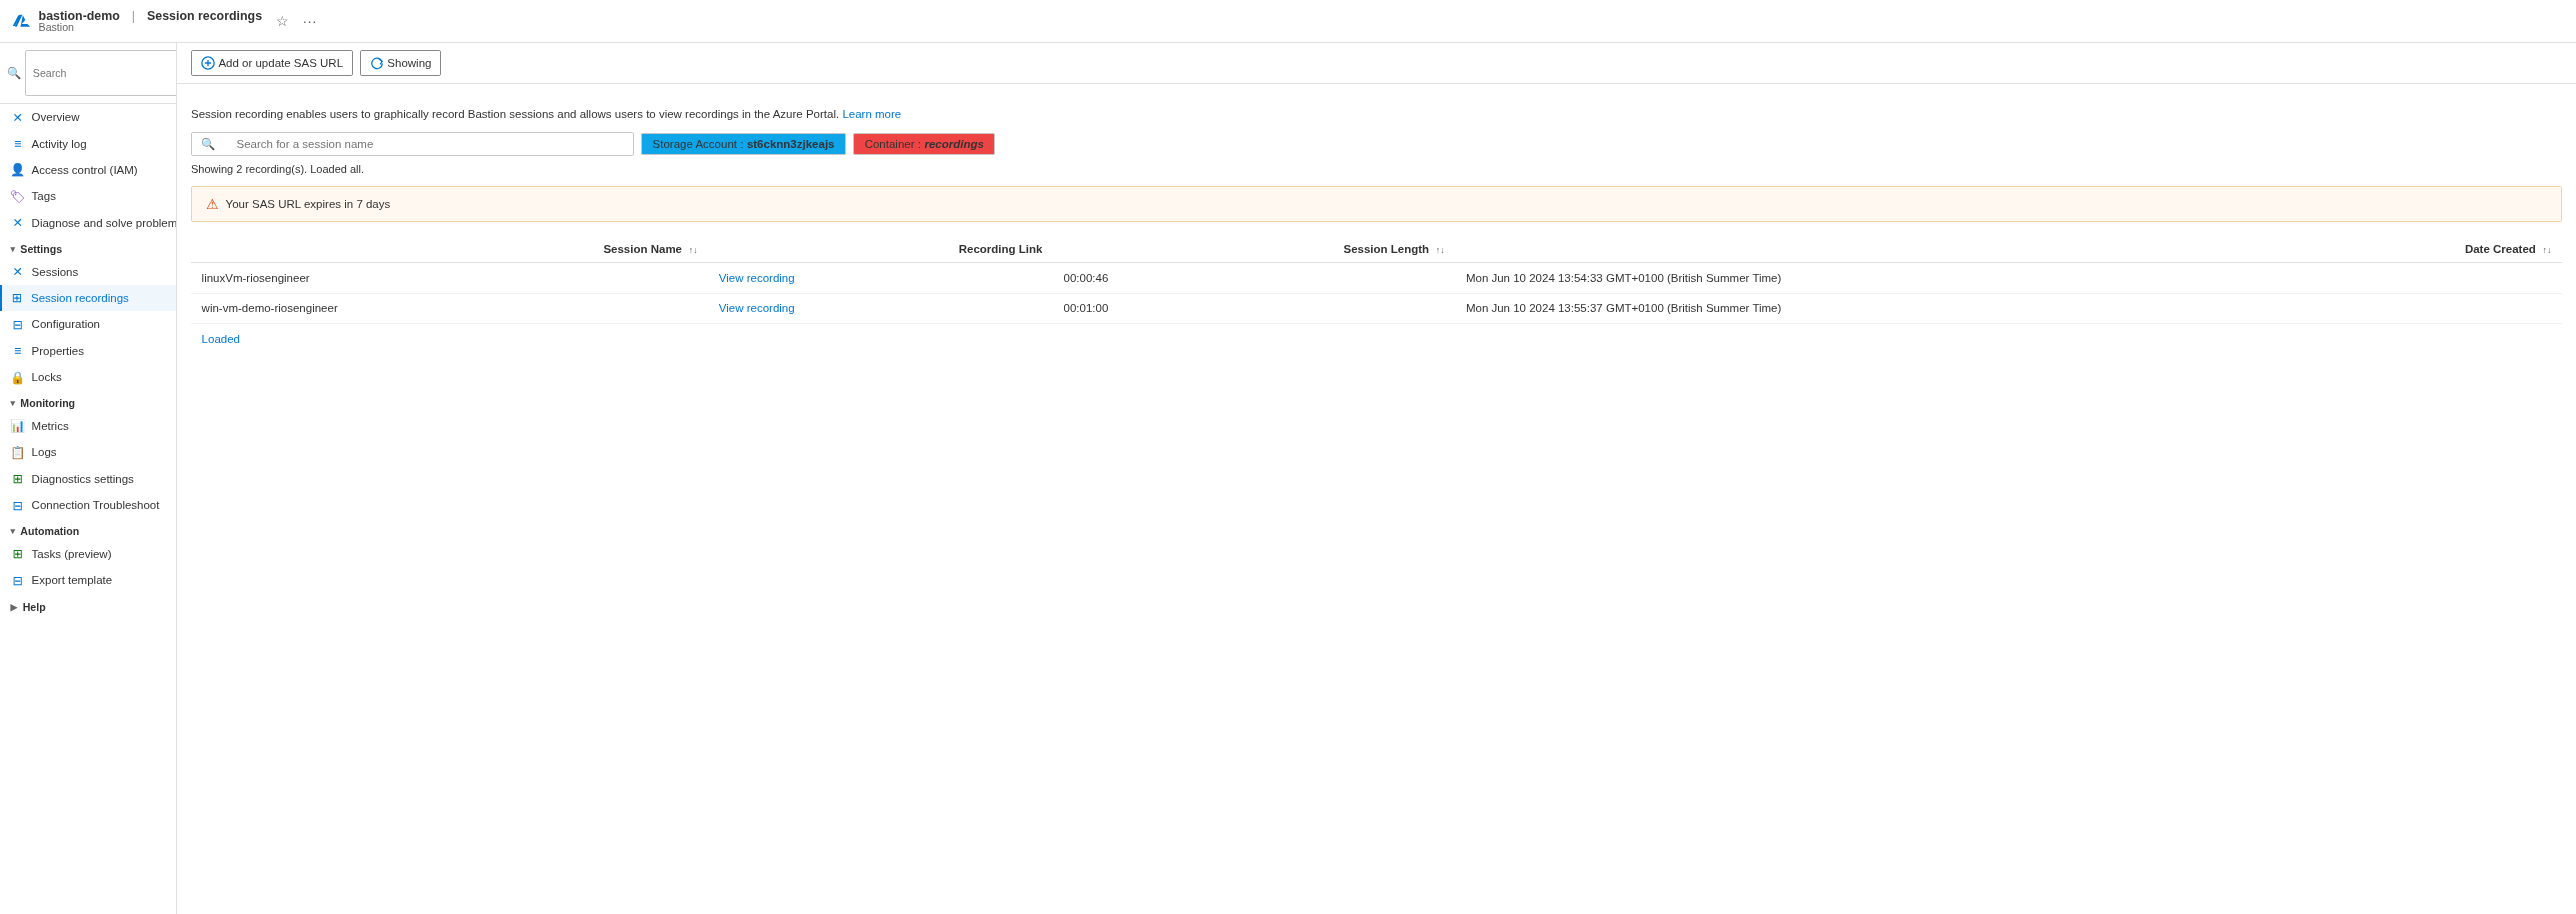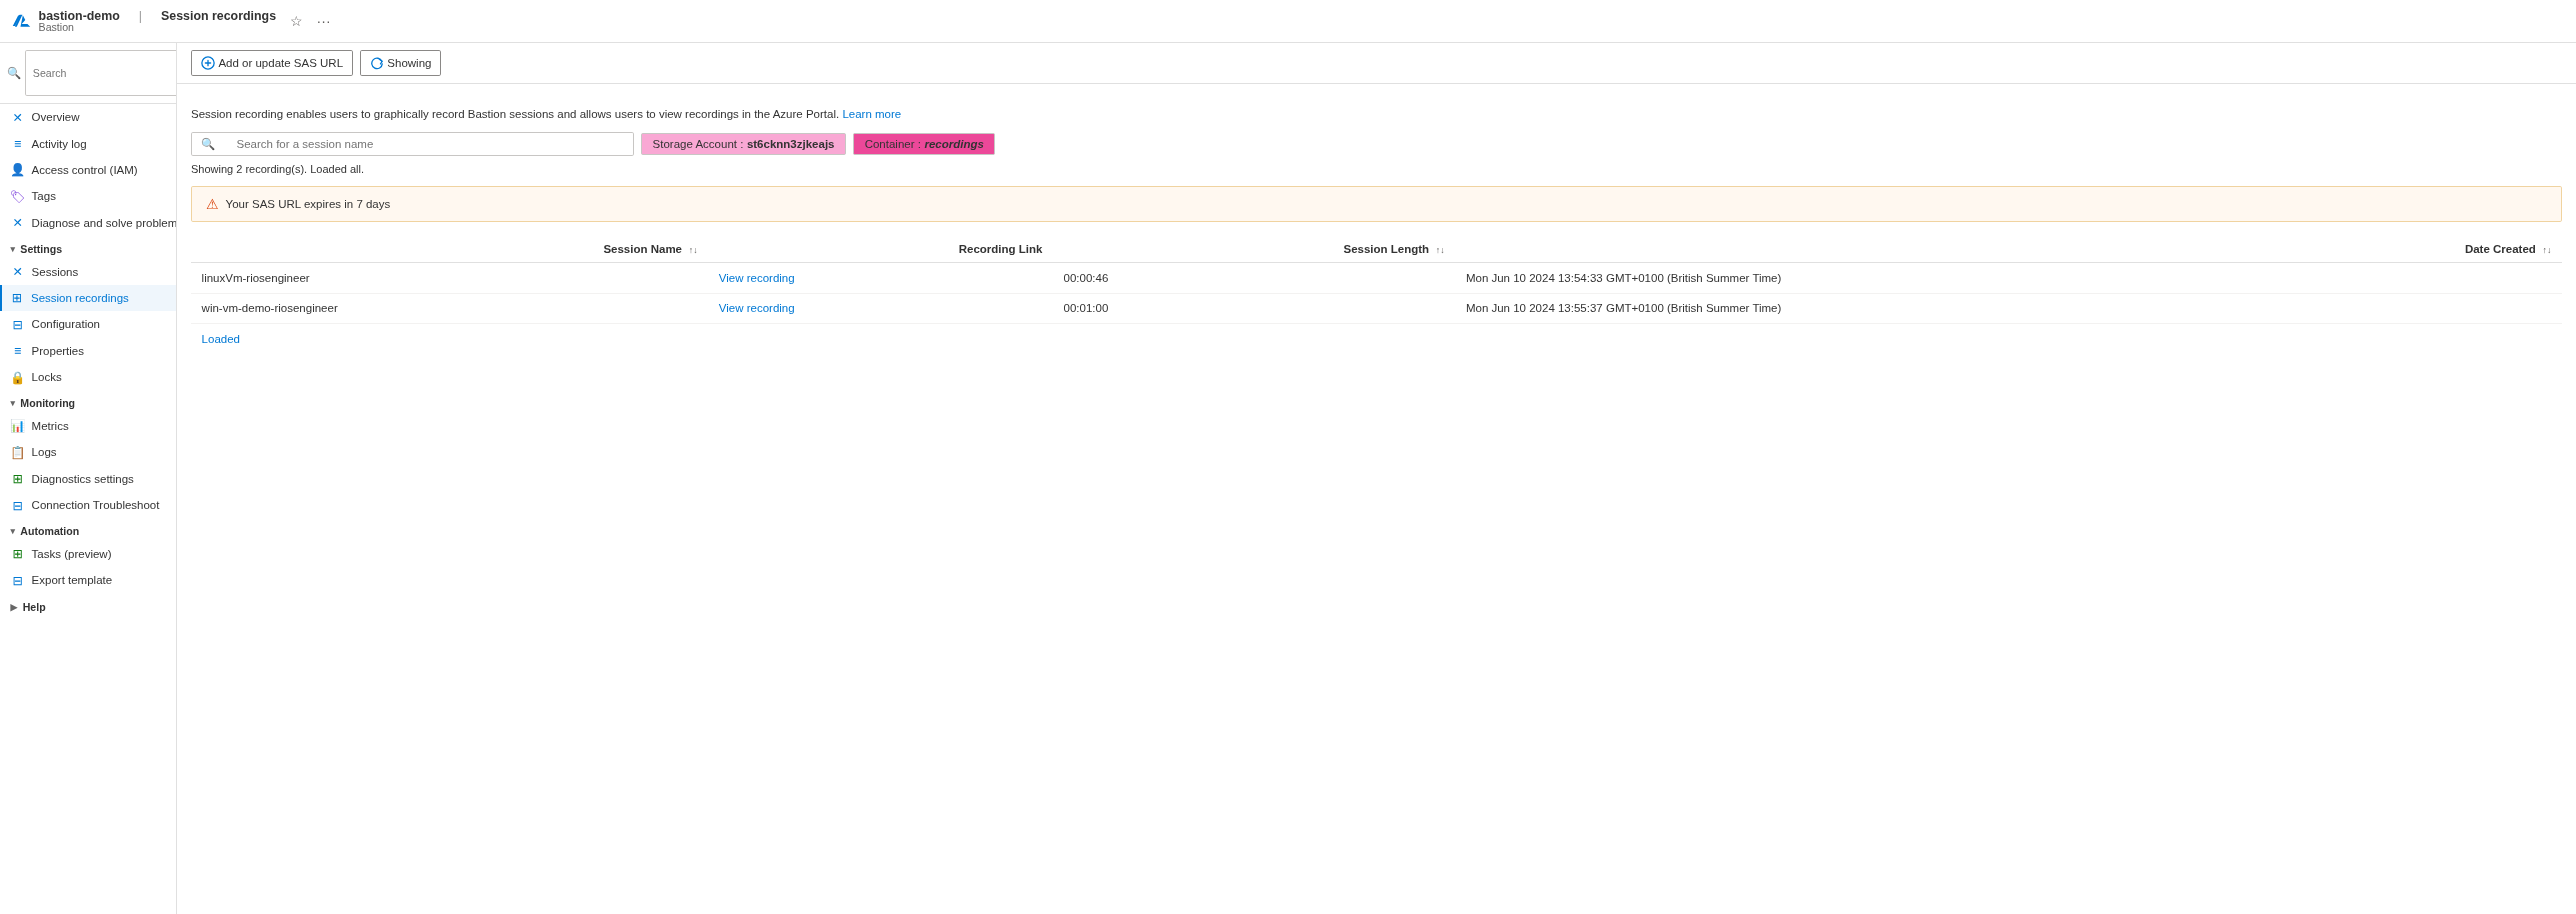--- a/index.html
+++ b/index.html
@@ -71,27 +71,27 @@
       display: flex; align-items: center; gap: 5.3px; border: 0.9px solid #c8c6c4;
       border-radius: 1.8px; padding: 4.4px 8.9px; flex: 0 0 443px; background: #fff;
     }
     .session-search input {
       border: none; outline: none; font-size: 11.5px; flex: 1; color: #333;
       background: transparent;
     }
     .session-search .search-icon { color: #605e5c; font-size: 11.5px; }
     .storage-badge {
       display: flex; align-items: center; border: 0.9px solid #c8c6c4;
-      border-radius: 1.8px; padding: 4.4px 10.6px; font-size: 11.5px; color: #333; background: #f9a8d4;
+      border-radius: 1.8px; padding: 4.4px 10.6px; font-size: 11.5px; color: #333; background: #0ea5e9;
       white-space: nowrap;
     }
     .storage-badge .bold { font-weight: 600; }
     .container-badge {
       display: flex; align-items: center; border: 0.9px solid #c8c6c4;
-      border-radius: 1.8px; padding: 4.4px 10.6px; font-size: 11.5px; color: #333; background: #ec4899;
+      border-radius: 1.8px; padding: 4.4px 10.6px; font-size: 11.5px; color: #333; background: #ef4444;
       white-space: nowrap;
     }
     .container-badge .bold { font-weight: 600; }
 
     .showing-text { font-size: 11px; color: #333; margin-bottom: 10.6px; }
 
     
     .warning-banner {
       display: flex; align-items: center; gap: 7px; padding: 8.9px 14px;
       background: #fff8f0; border: 0.9px solid #f0d3a0; border-radius: 1.8px;
@@ -132,21 +132,21 @@
 </head>
 <body>
 
 <div class="top-header">
   <div class="azure-logo">
     <svg viewBox="0 0 24 24" width="21" height="21">
       <path d="M13.05 4.24L6.56 18.05l-2.11-.01L8.49 9.3l-3.86 7.89H2l5.02-9.83 1.01-1.98 1.98-1.02 3.04-.12zm.48.61l2.79 5.43-4.12 4.69 6.61.01L22 18.05H10.83l2.7-13.2z" fill="#0078d4"></path>
     </svg>
   </div>
   <div class="header-title-group">
-    <div style="display:flex;align-items:center;gap:19px;">
+    <div style="display:flex;align-items:center;gap:12px;">
       <span style="font-size:12.4px;font-weight:600;color:#333;">bastion-demo</span>
       <span style="color:#999;font-size:12.4px;">|</span>
       <span style="font-size:12.4px;font-weight:600;color:#333;">Session recordings</span>
     </div>
     <span style="font-size:10.6px;color:#666;margin-top:-1.8px;">Bastion</span>
   </div>
   <button class="header-icon-btn" title="Favorite" style="margin-left:3.5px;">☆</button>
   <button class="header-icon-btn" title="More">···</button>
 </div>
 

